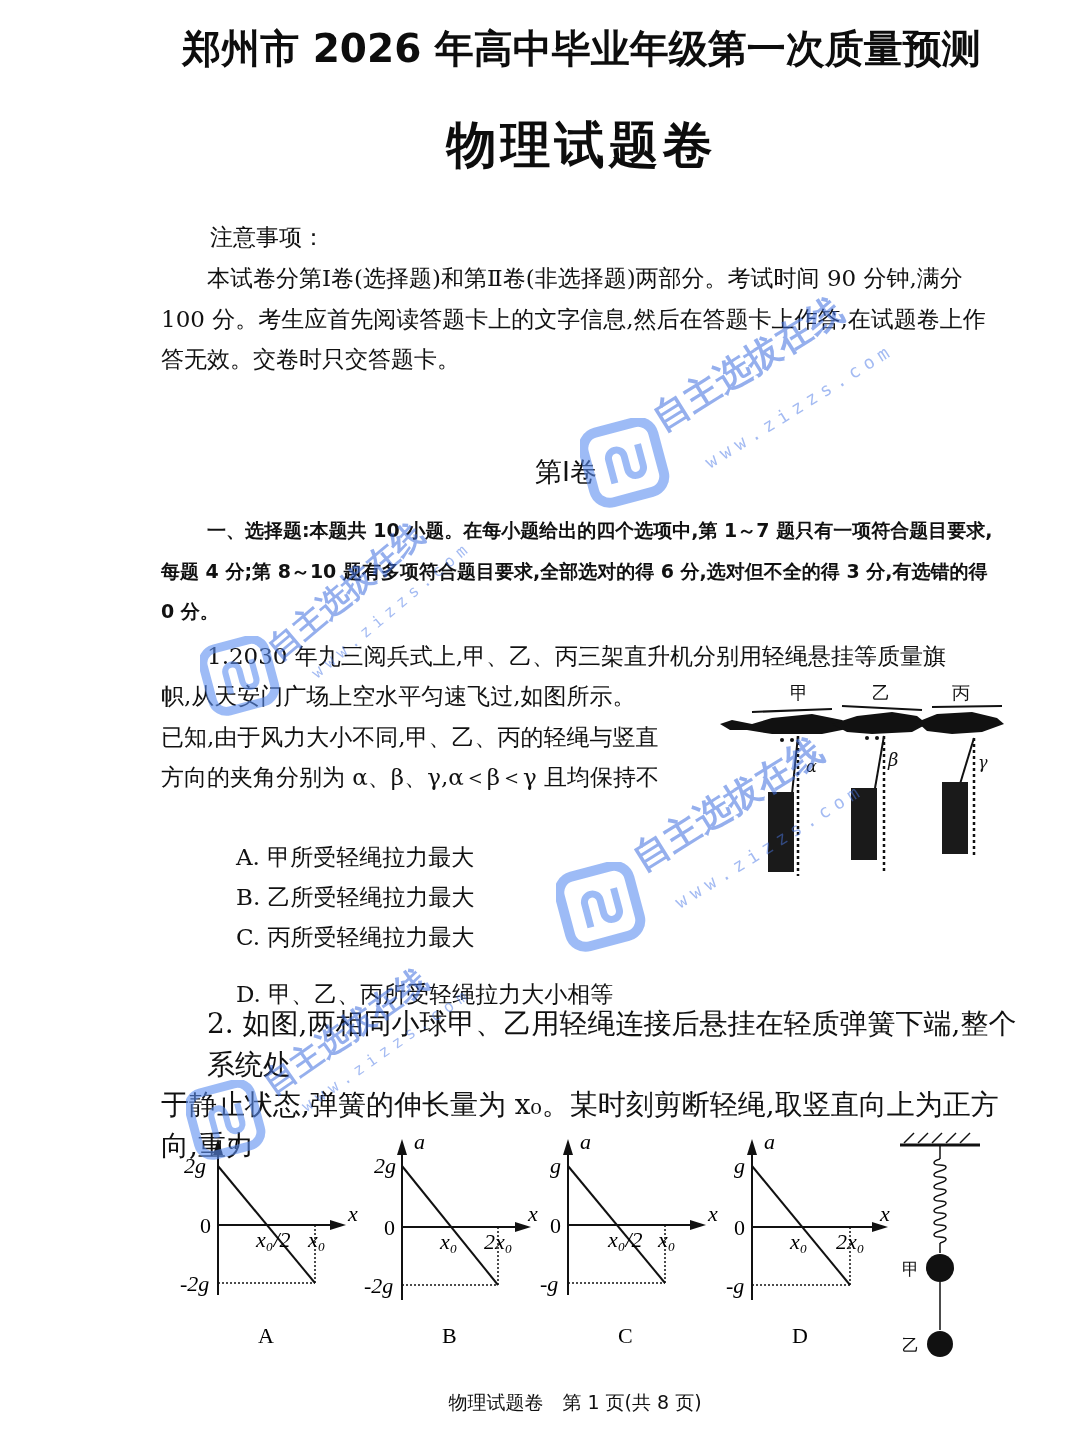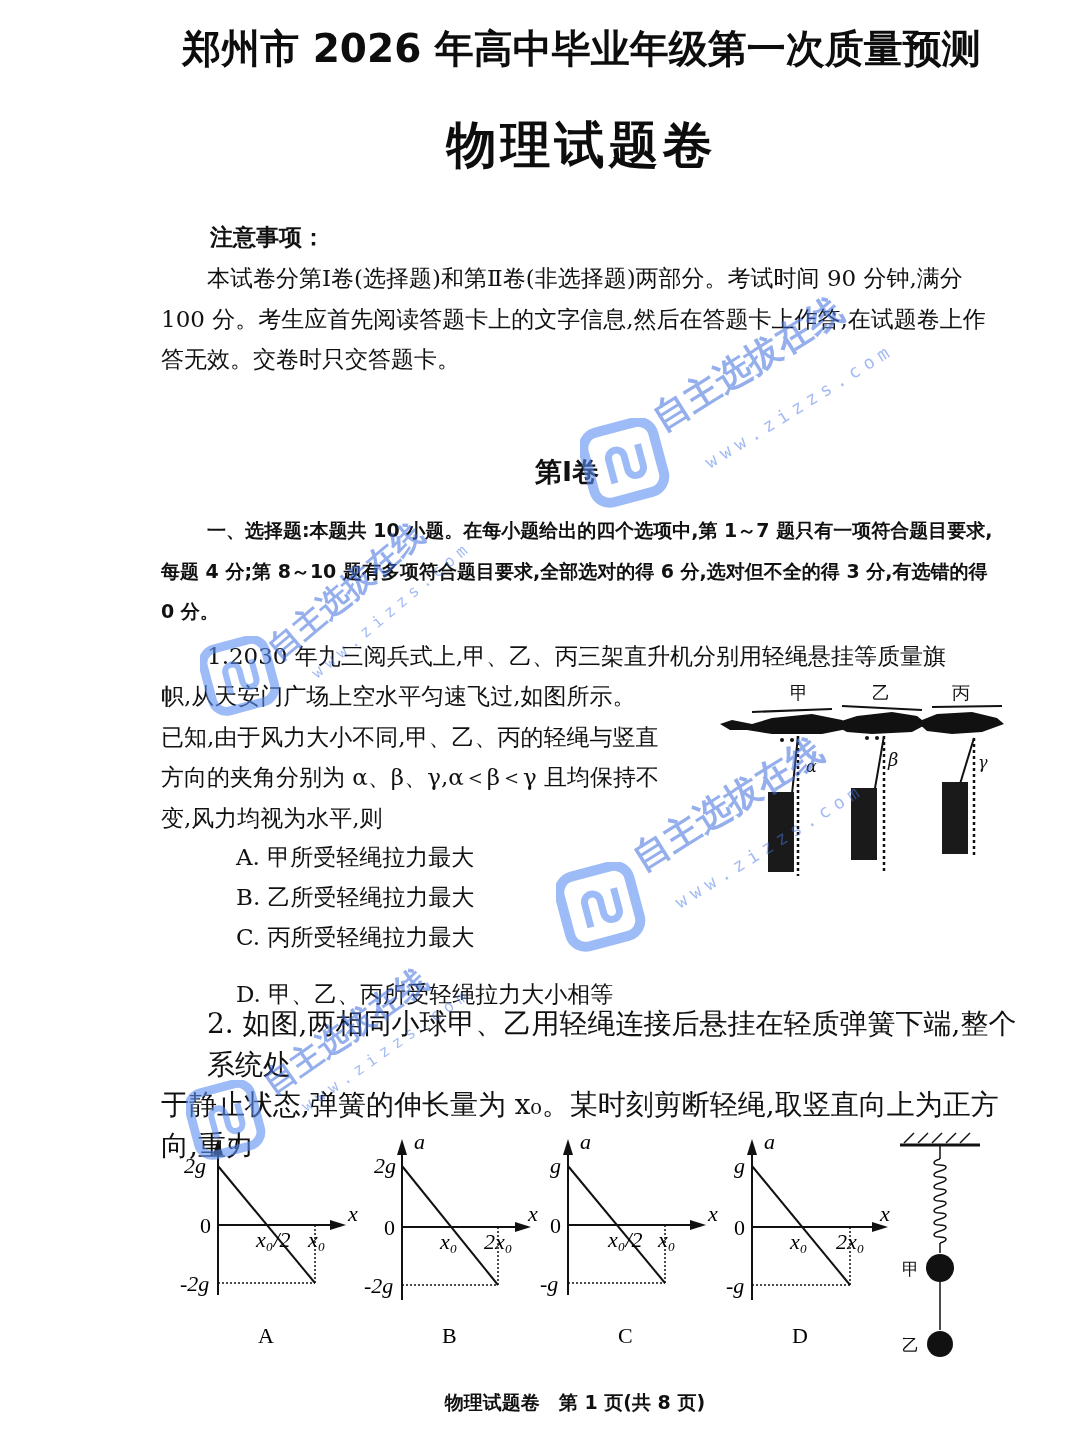--- a/index.html
+++ b/index.html
@@ -11,21 +11,21 @@
   .title-main {
     left:0; width:1163px; top:22px; text-align:center;
     font-family:"DejaVu Sans","Liberation Sans",sans-serif; font-weight:bold;
     font-size:39px; letter-spacing:0px; color:#0d0d0d;
   }
   .title-sub {
     left:0; width:1163px; top:112px; text-align:center;
     font-family:"DejaVu Sans","Liberation Sans",sans-serif; font-weight:bold;
     font-size:50px; letter-spacing:4px; color:#0d0d0d;
   }
-  .bold-sans { font-family:"DejaVu Sans","Liberation Sans",sans-serif; font-weight:bold; }
+  .bold-sans { font-family:"DejaVu Sans","Liberation Sans",sans-serif; font-weight:normal; }
   .notice-head { left:210px; top:222px; font-size:23px; }
   .para { left:161px; width:840px; font-size:23px; line-height:40.5px; }
   .para.bold { font-family:"DejaVu Sans","Liberation Sans",sans-serif; font-weight:bold; font-size:19px; }
   .indent { text-indent:46px; }
   .sec-head { left:535px; top:426px; font-size:27px;margin-top:28px; }
   .opt { left:236px; font-size:23px; }
   .graph-lbl { font-size:22px; font-family:"Liberation Serif","DejaVu Serif",serif; }
   .footer { left:0; width:1150px; top:1390px; text-align:center; font-size:19px; }
   .wm { position:absolute; pointer-events:none; }
   .wm-text { position:absolute; color:#3f6fe0; opacity:0.55; font-family:"DejaVu Sans",sans-serif; font-weight:bold; white-space:nowrap; }
@@ -44,21 +44,20 @@
 
 <div class="abs para bold indent" style="top:510px;">一、选择题:本题共 10 小题。在每小题给出的四个选项中,第 1～7 题只有一项符合题目要求,每题 4 分;第 8～10 题有多项符合题目要求,全部选对的得 6 分,选对但不全的得 3 分,有选错的得 0 分。</div>
 
 <div class="abs" style="left:161px;top:636px;width:840px;font-size:23px;line-height:40.5px;padding-left:46px;box-sizing:border-box;">
   <span>1.</span><span>2030 年九三阅兵式上,甲、乙、丙三架直升机分别用轻绳悬挂等质量旗</span>
 </div>
 <div class="abs" style="left:161px;top:676px;width:560px;font-size:23px;line-height:40.5px;">
   <div>帜,从天安门广场上空水平匀速飞过,如图所示。</div>
   <div>已知,由于风力大小不同,甲、乙、丙的轻绳与竖直</div>
   <div>方向的夹角分别为 α、β、γ,α＜β＜γ 且均保持不</div>
-  <div>变,风力均视为水平,则</div>
 </div>
 
 <div class="abs" style="left:712px;top:676px;width:300px;height:200px;">
   <svg width="300" height="200" viewBox="0 0 300 200">
 
     <text x="78" y="23" font-size="18" font-family="DejaVu Sans" fill="#111">甲</text>
     <text x="160" y="23" font-size="18" font-family="DejaVu Sans" fill="#111">乙</text>
     <text x="240" y="23" font-size="18" font-family="DejaVu Sans" fill="#111">丙</text>
 
     <line x1="40" y1="36" x2="120" y2="33" stroke="#111" stroke-width="2"></line>

